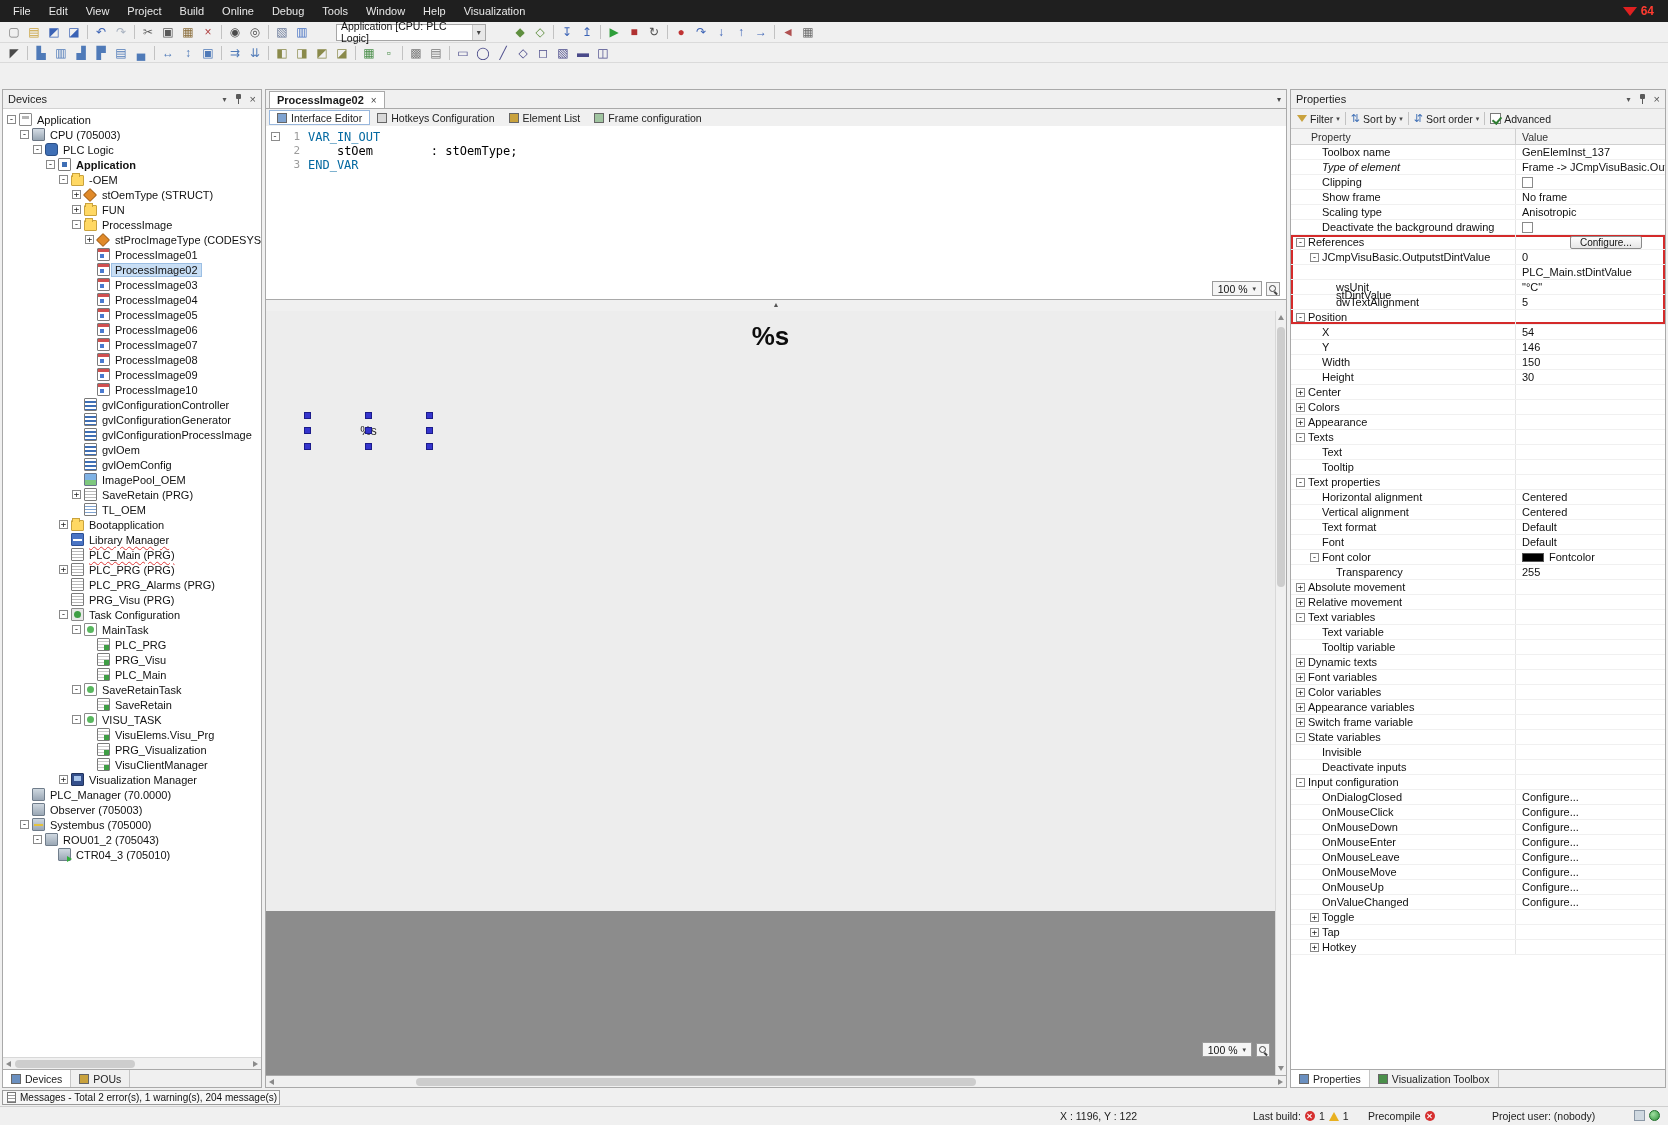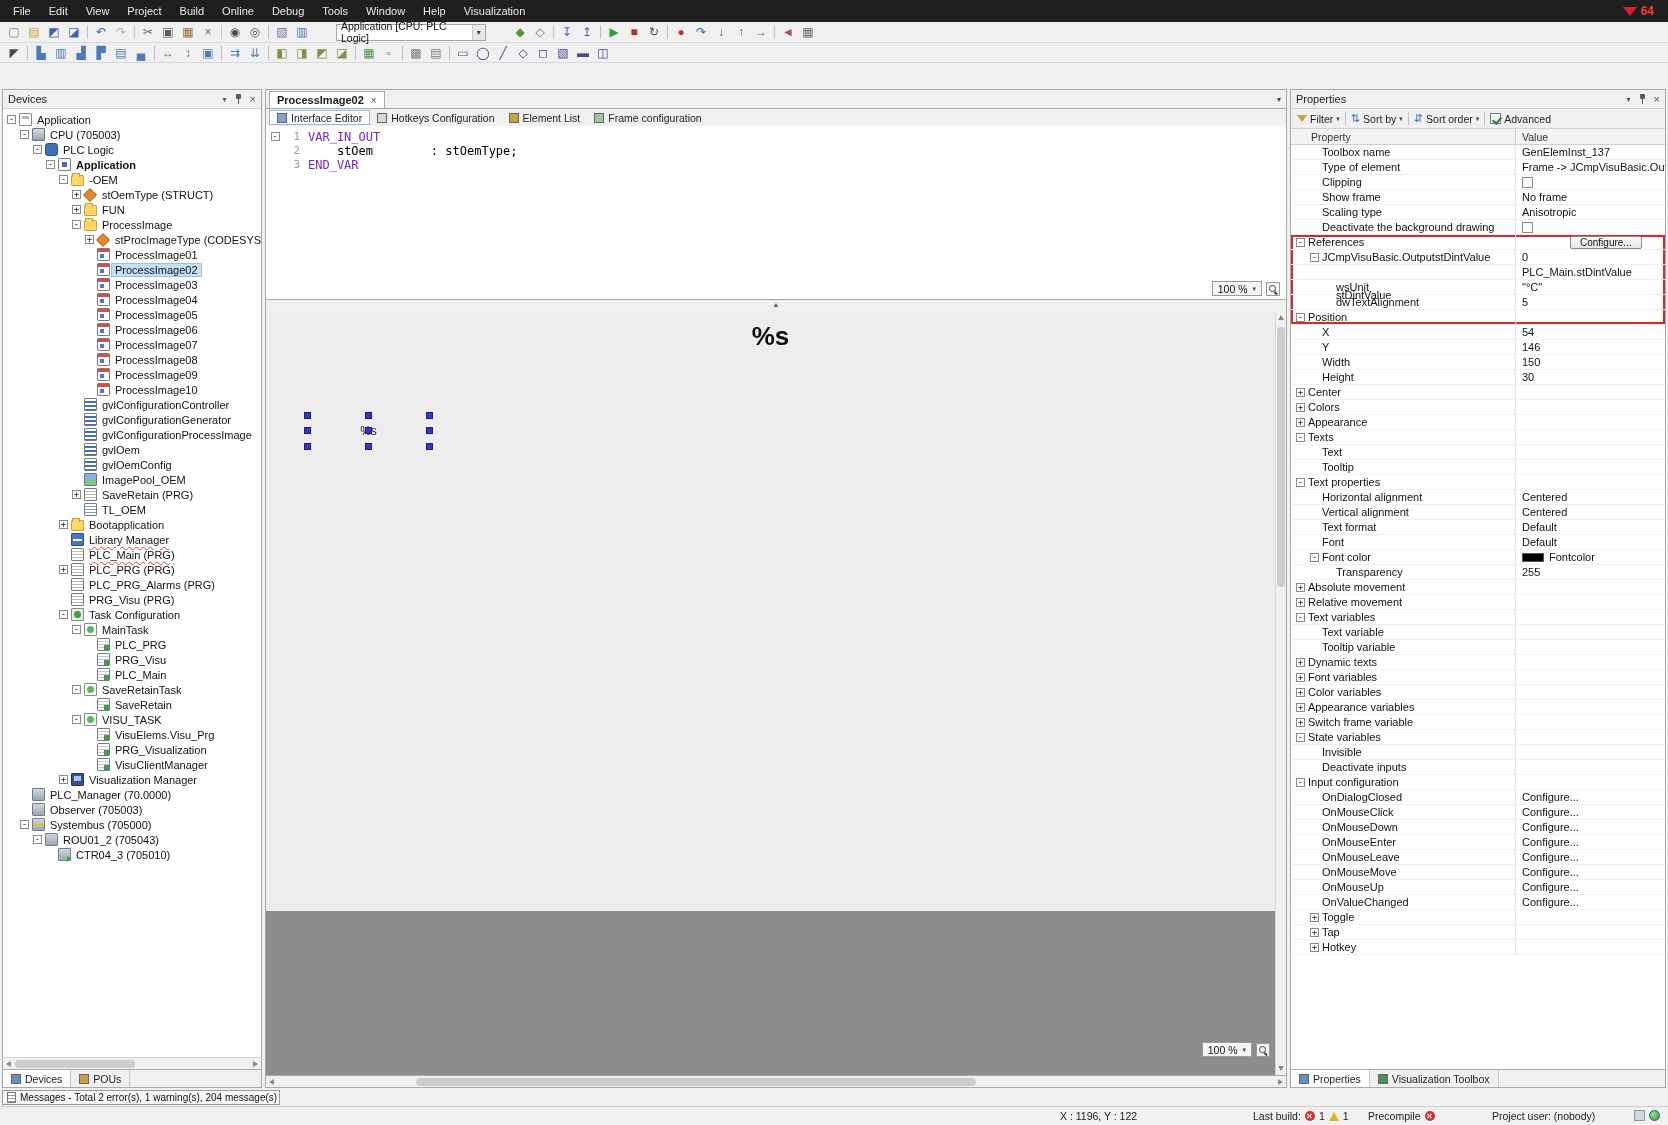--- a/index.html
+++ b/index.html
@@ -116,21 +116,21 @@
   .subtab.active { background:#fff; border:1px solid #98b7dd; }
   .sti { width:10px; height:10px; border:1px solid #666; flex:none; }
   .sti-0 { background:#7fa3d0; } .sti-1 { background:#d8d8d8; } .sti-2 { background:#c9a23d; } .sti-3 { background:#a0c4a0; }
 
   .code-area { height:174px; background:#fff; border:1px solid #a9a9a9; border-top:none; position:relative; font-family:"DejaVu Sans Mono",monospace; font-size:12px; padding-top:4px; flex:none; }
   .code-line { display:flex; height:14px; line-height:14px; }
   .fold-col { width:18px; flex:none; display:flex; justify-content:center; }
   .foldbox { width:9px; height:9px; border:1px solid #8c8c8c; font-size:9px; line-height:7px; text-align:center; margin-top:2px; color:#333; }
   .lnum { width:24px; flex:none; text-align:right; padding-right:8px; color:#9c9c9c; font-size:11px; }
   .ltext { white-space:pre; }
-  .kw { color:#6d28d9; } .id { color:#000; } .pl { color:#000; }
+  .kw { color:#0369a1; } .id { color:#000; } .pl { color:#000; }
   .zoom-overlay { position:absolute; display:flex; align-items:center; gap:4px; }
   .code-zoom { right:6px; bottom:3px; }
   .canvas-zoom { right:16px; bottom:18px; }
   .zoom-box { background:#f5f5f5; border:1px solid #9a9a9a; font-size:10.5px; padding:0 5px; height:15px; display:flex; align-items:center; gap:5px; font-family:"Liberation Sans",sans-serif; }
   .zoom-box .za { font-size:7px; color:#444; }
   .mag-icon { width:14px; height:14px; position:relative; background:#f5f5f5; border:1px solid #9a9a9a; }
   .mag-icon::before { content:""; position:absolute; left:2px; top:2px; width:5px; height:5px; border:1.5px solid #444; border-radius:50%; }
   .mag-icon::after { content:""; position:absolute; left:8px; top:8px; width:4px; height:1.5px; background:#444; transform:rotate(45deg); transform-origin:0 0; }
 
   .divider { height:11px; background:#f0f0f0; border-left:1px solid #a9a9a9; border-right:1px solid #a9a9a9; position:relative; flex:none; }
@@ -831,21 +831,21 @@
           <div class="prow">
             <div class="pcell-label" style="padding-left: 19px;">
               <span class="exp-sp"></span>
               <span class="plabel">Toolbox name</span>
             </div>
             <div class="pcell-value">
               <span class="pval">GenElemInst_137</span>
             </div>
           </div>
           <div class="prow">
-            <div class="pcell-label" style="padding-left: 19px;">
+            <div class="pcell-label" style="padding-left: 19px; font-style: italic;">
               <span class="exp-sp"></span>
               <span class="plabel">Type of element</span>
             </div>
             <div class="pcell-value">
               <span class="pval">Frame -&gt; JCmpVisuBasic.Outputst...</span>
             </div>
           </div>
           <div class="prow">
             <div class="pcell-label" style="padding-left: 19px;">
               <span class="exp-sp"></span>

